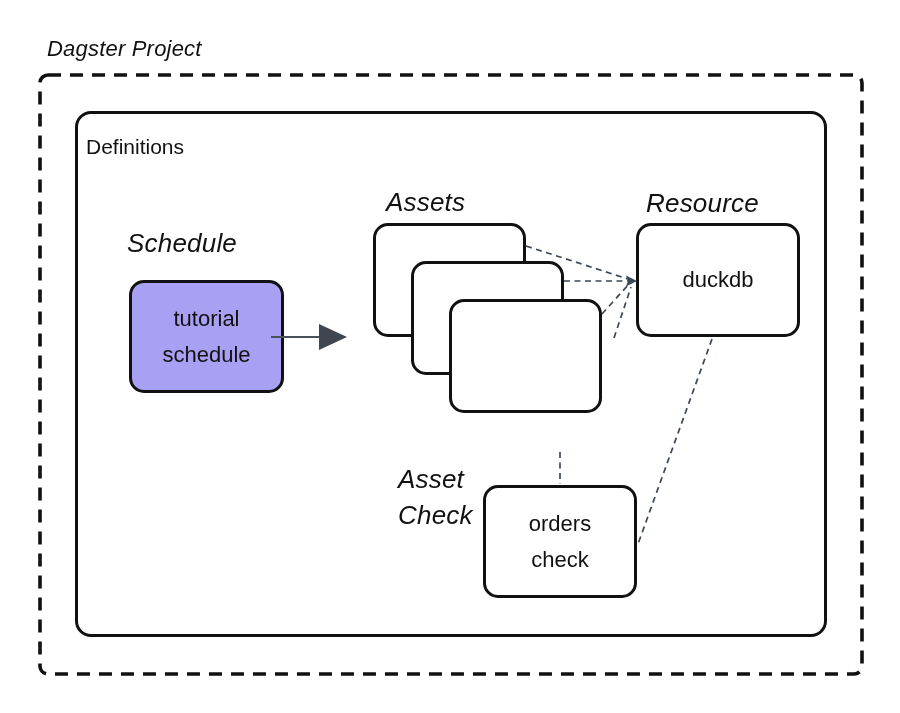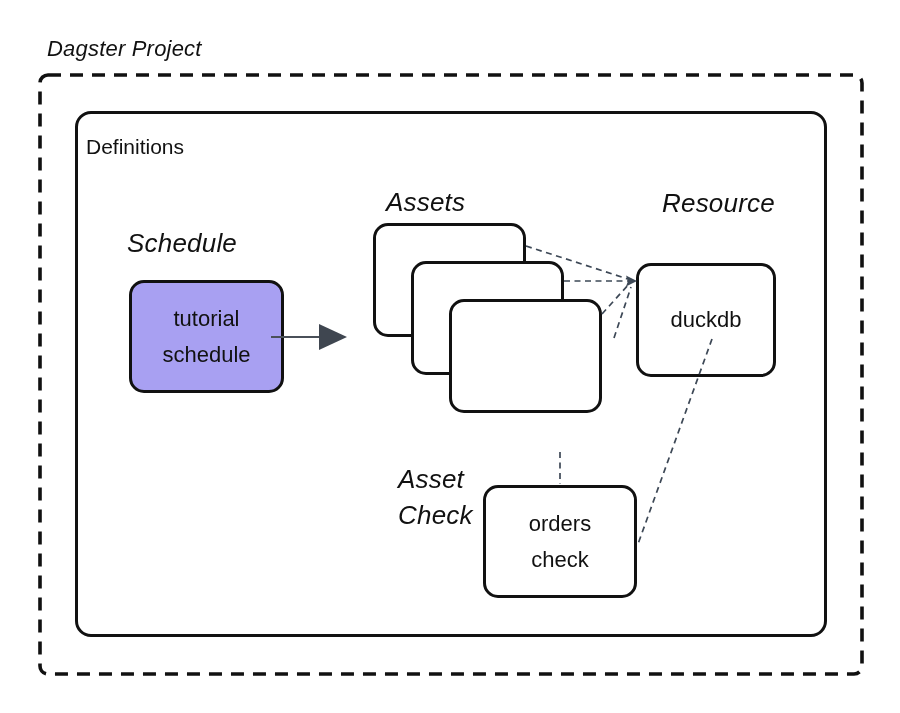--- a/index.html
+++ b/index.html
@@ -44,21 +44,21 @@
   }
 
   .section-label {
     font-size: 26px;
     font-style: italic;
     font-weight: 500;
     letter-spacing: 0.2px;
   }
   .schedule-label   { left: 127px; top: 228px; }
   .assets-label     { left: 386px; top: 187px; }
-  .resource-label   { left: 662px; top: 188px; }
+  .resource-label   { left: 646px; top: 188px; }
   .asset-check-label{ left: 398px; top: 461px; width: 80px; line-height: 36px; }
 
   .node {
     box-sizing: border-box;
     border: 3.5px solid #111111;
     border-radius: 15px;
     background: #ffffff;
     display: flex;
     align-items: center;
     justify-content: center;
@@ -74,21 +74,21 @@
     background: #a8a0f2;
   }
   .schedule-node .node-label { width: 120px; }
 
   .asset-box-1 { left: 373px; top: 223px; width: 153px; height: 114px; }
   .asset-box-2 { left: 411px; top: 261px; width: 153px; height: 114px; }
   .asset-box-3 { left: 449px; top: 299px; width: 153px; height: 114px; }
   .orders-aggregation-node { left: 485px; top: 337px; width: 153px; height: 114px; }
   .orders-aggregation-node .node-label { width: 140px; }
 
-  .duckdb-node { left: 636px; top: 223px; width: 140px; height: 114px; margin-top: 40px; }
+  .duckdb-node { left: 636px; top: 223px; width: 164px; height: 114px; }
 
   .orders-check-node { left: 483px; top: 485px; width: 154px; height: 113px; }
   .orders-check-node .node-label { width: 90px; }
 
   .connector-layer {
     left: 0;
     top: 0;
     width: 900px;
     height: 713px;
     pointer-events: none;

